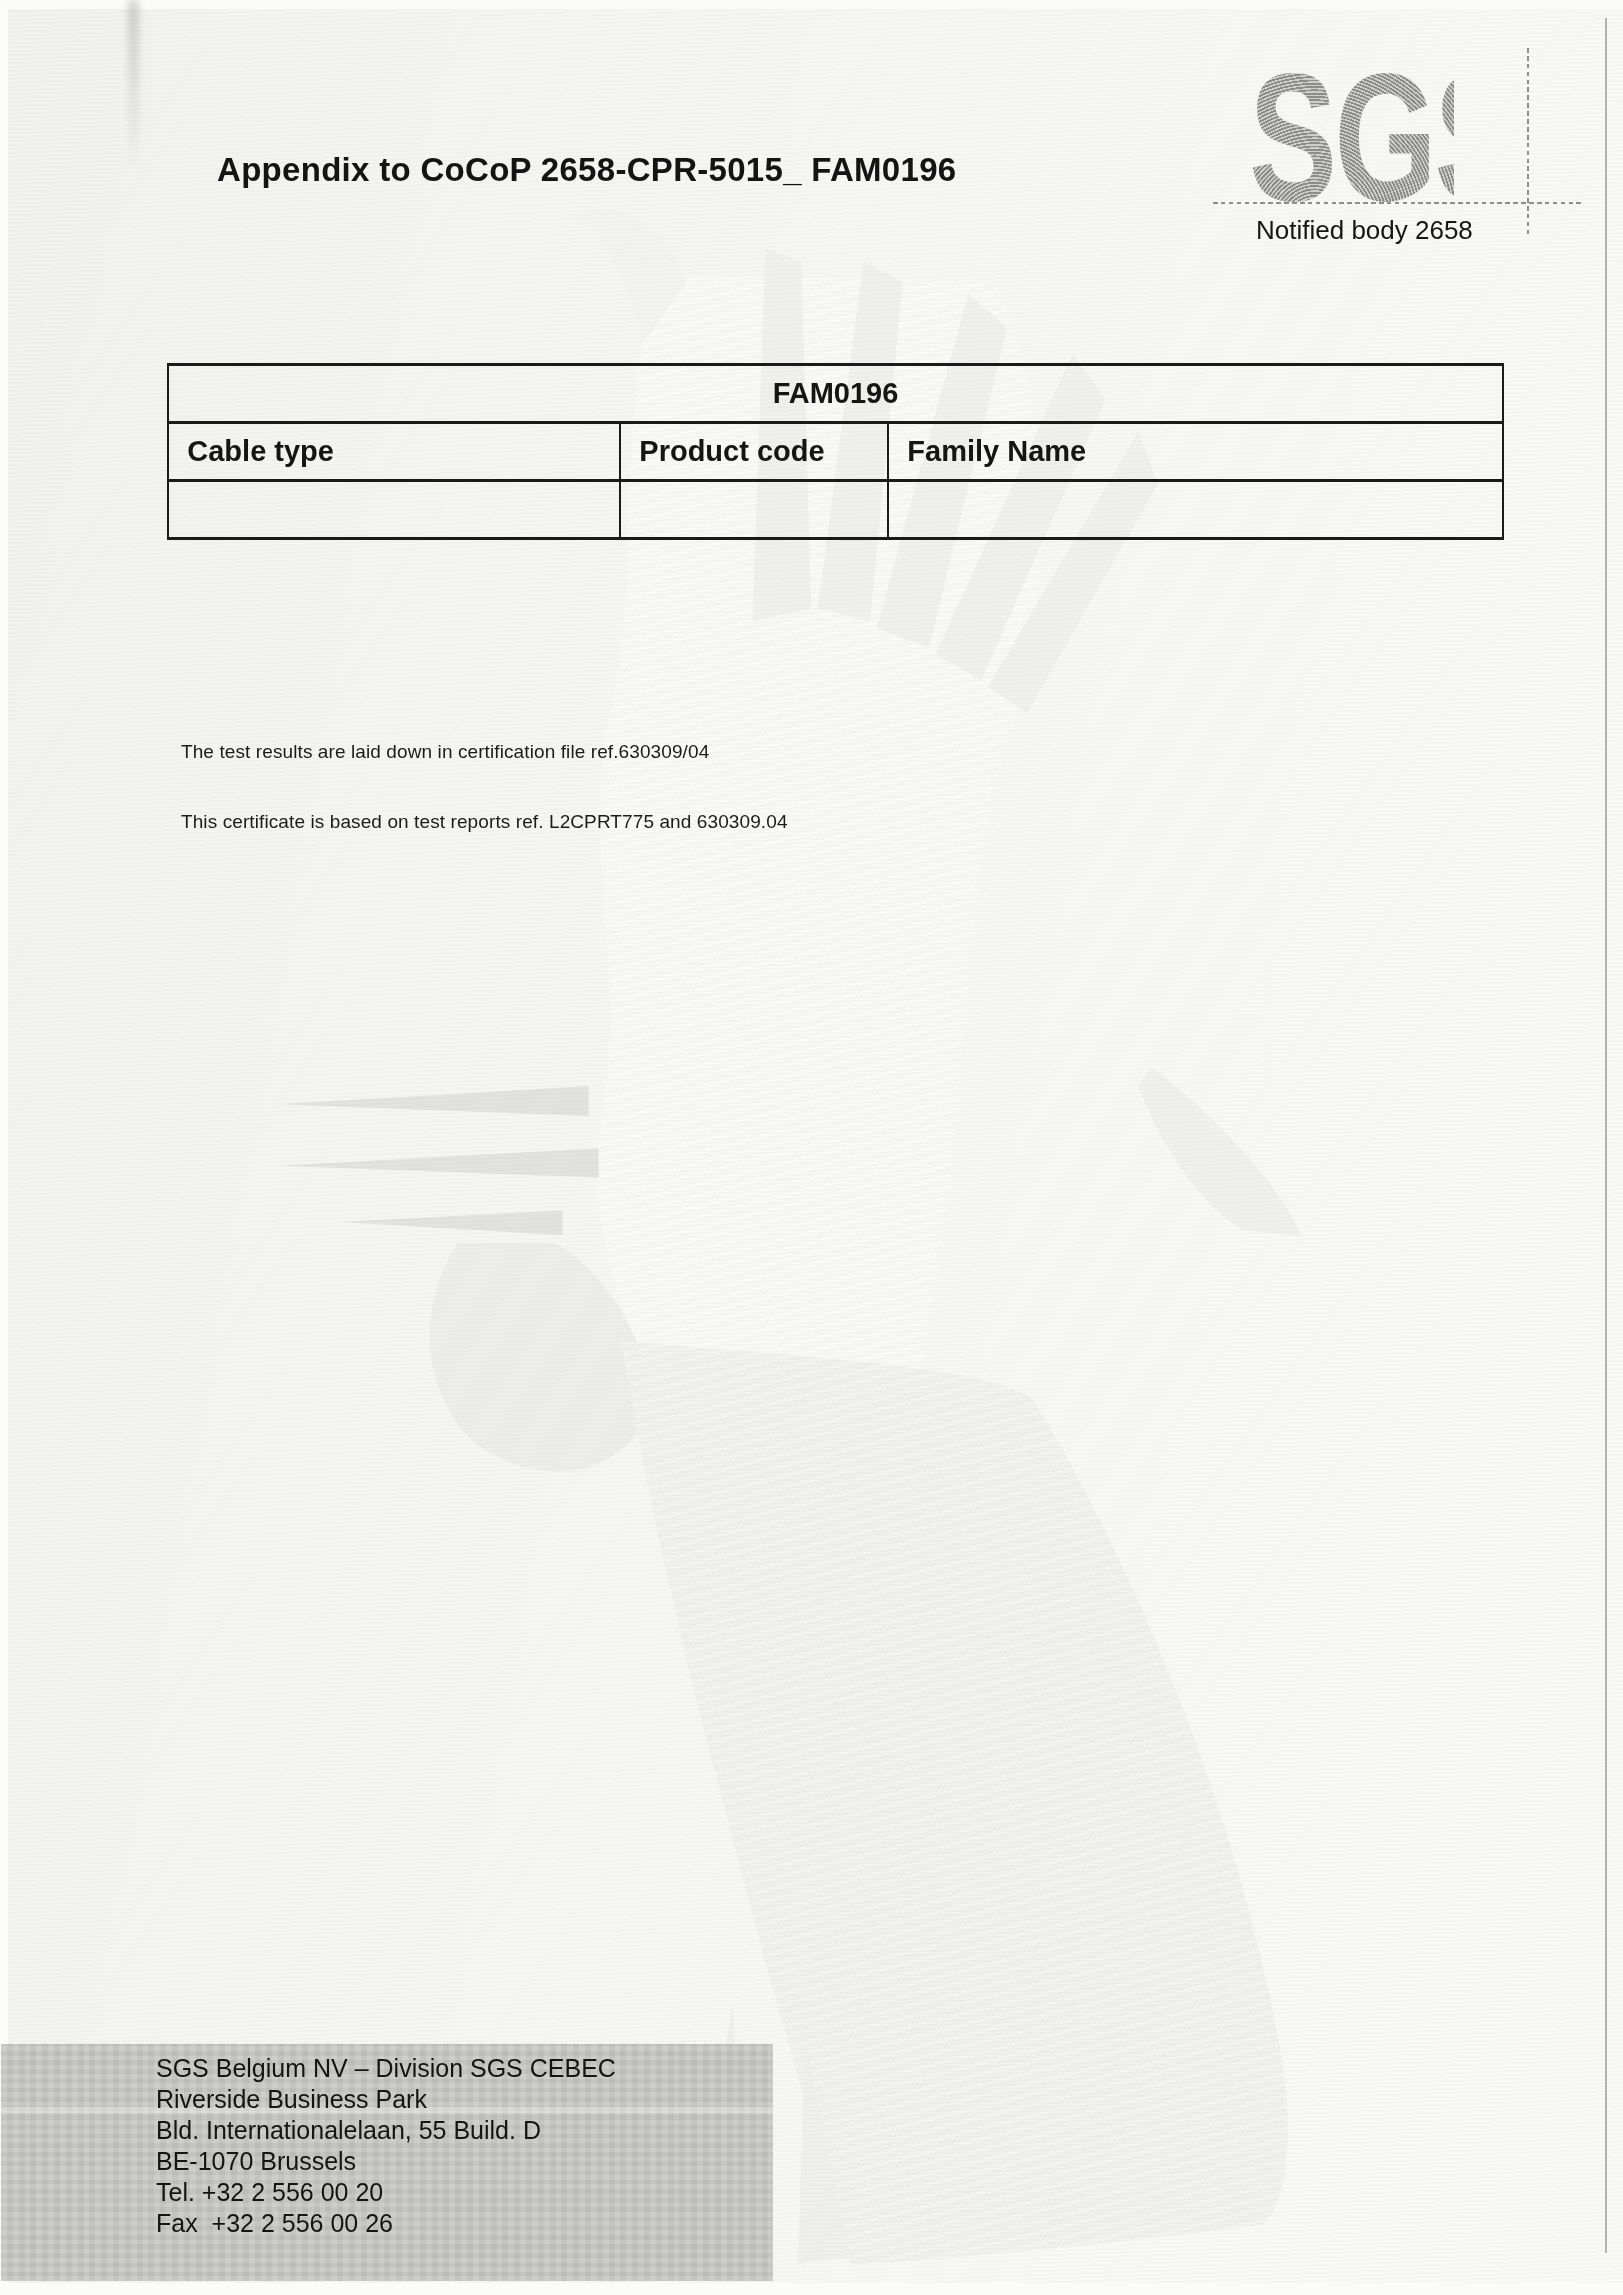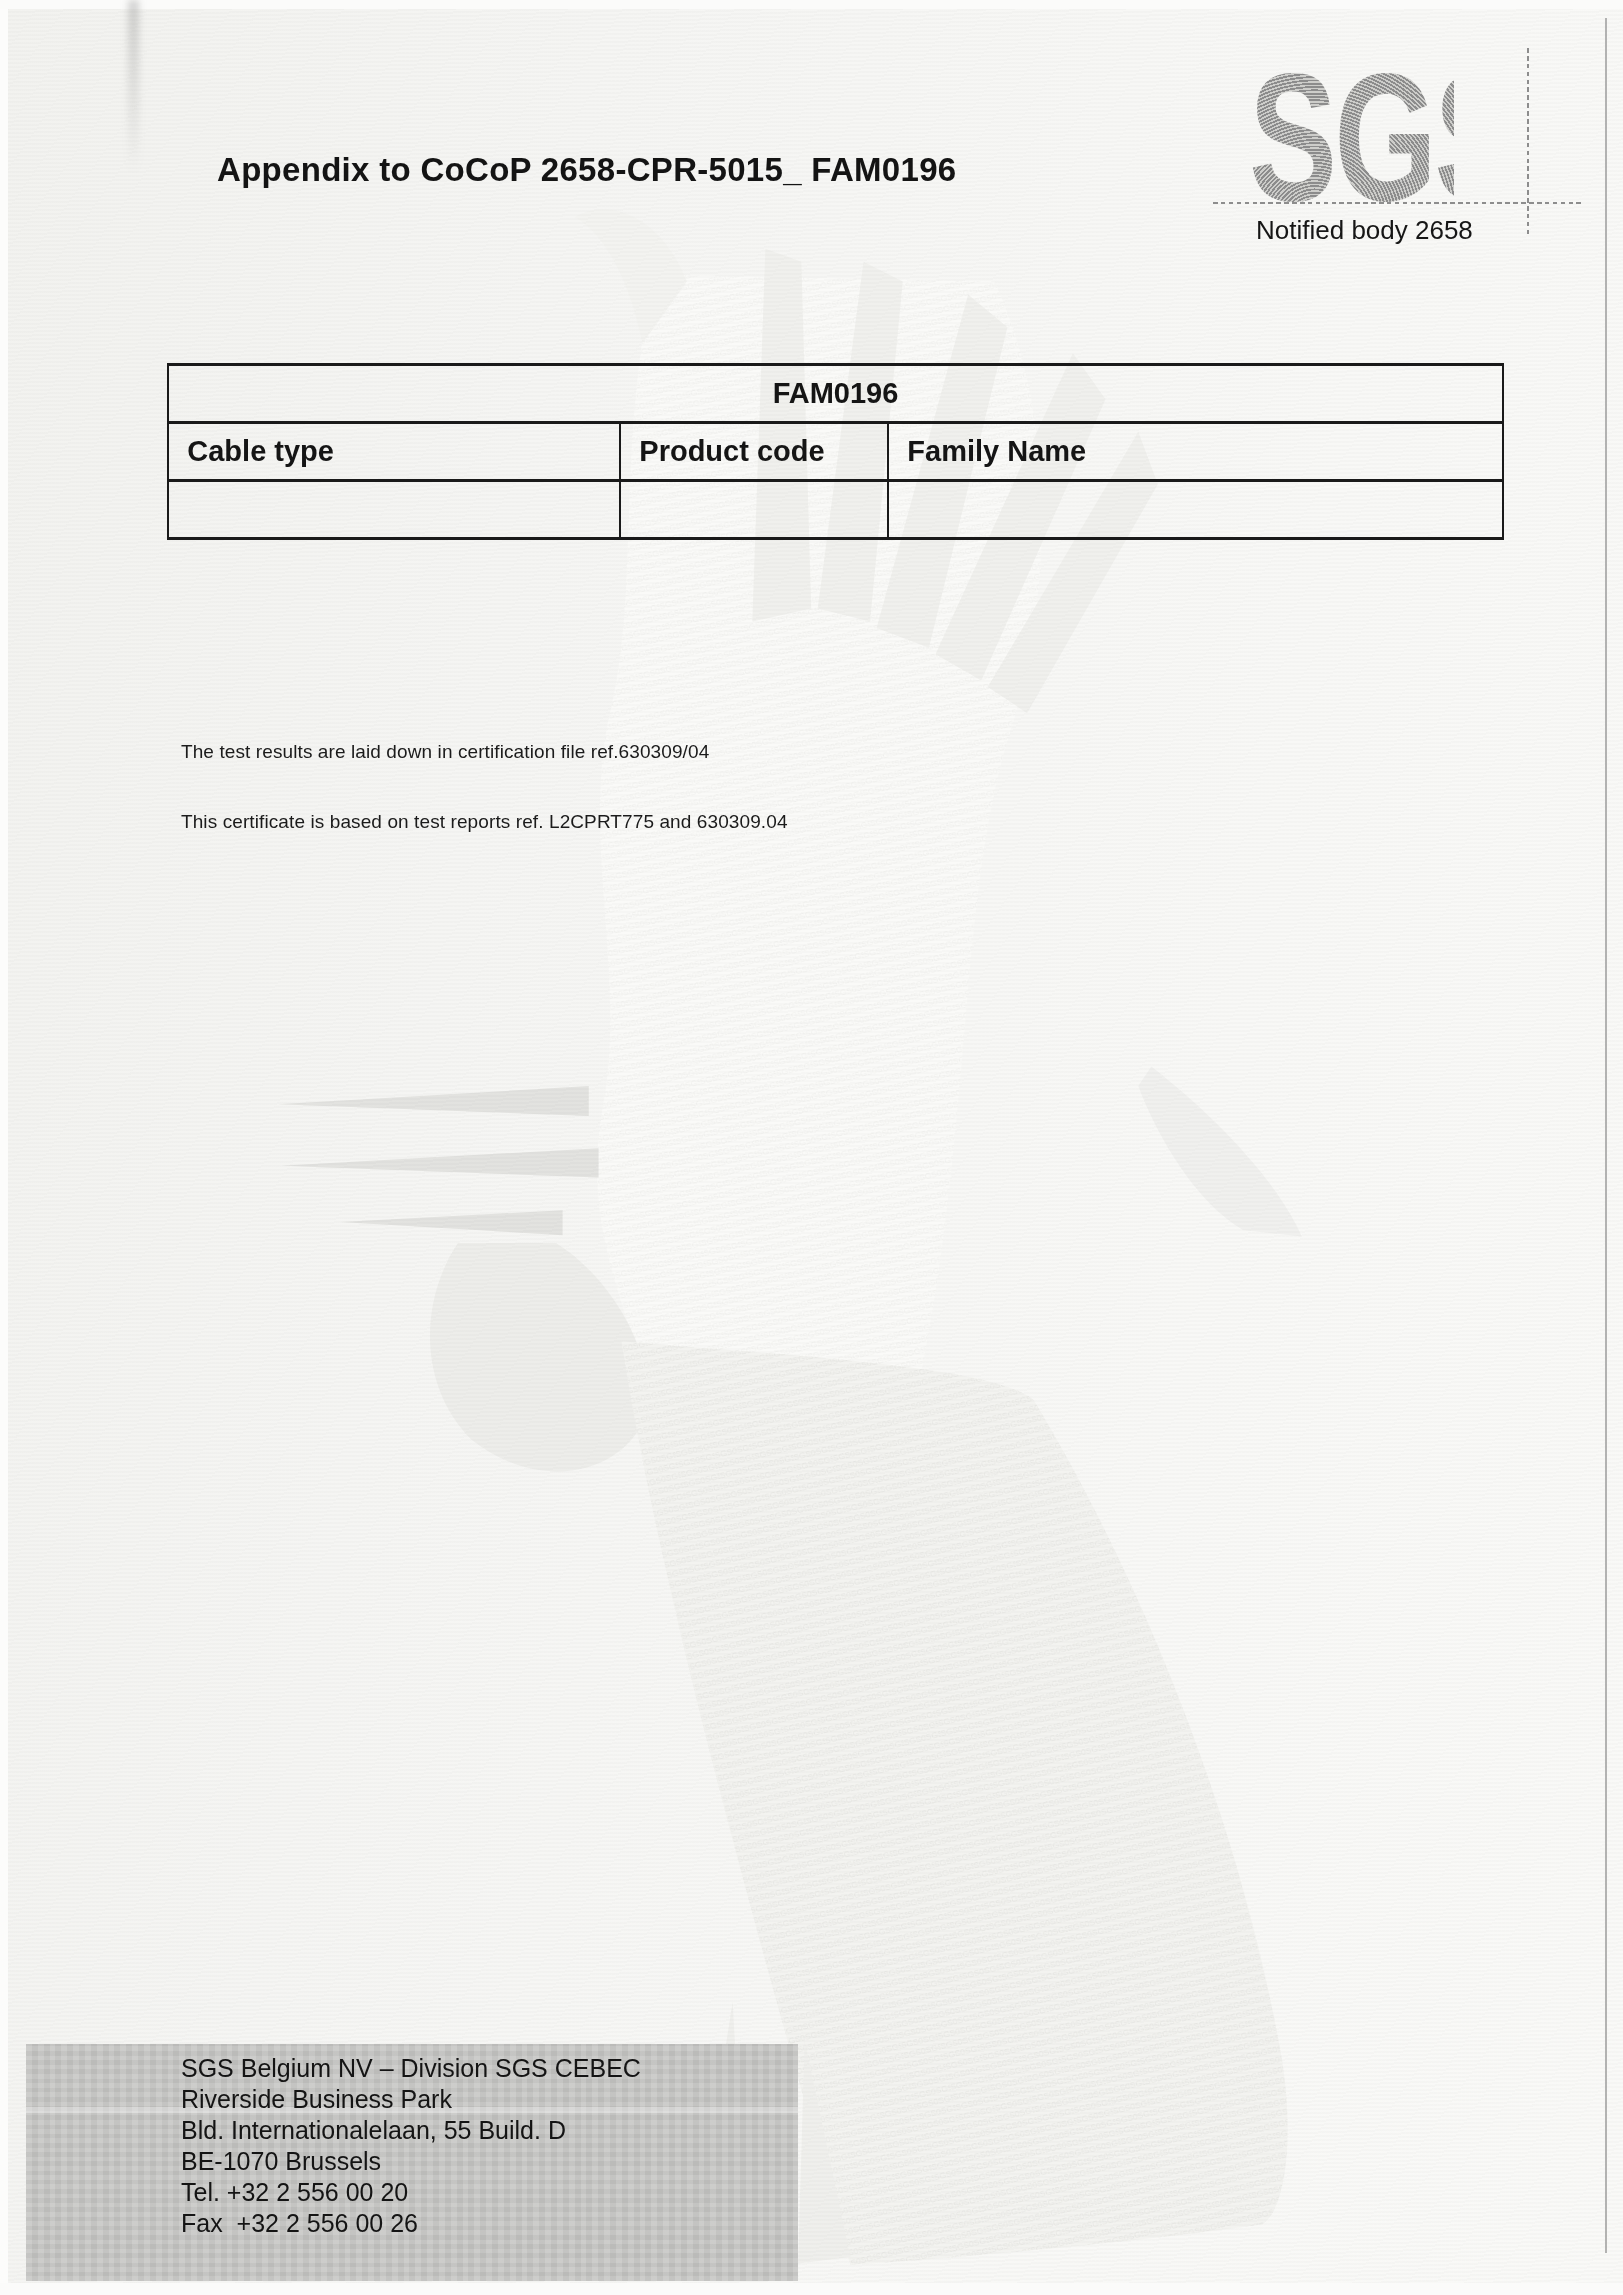--- a/index.html
+++ b/index.html
@@ -76,21 +76,21 @@
   .family-table .t-row td{height:54px;font-weight:normal;}
   .family-table .t-empty td{height:55px;}
 
   
   .body-line{position:absolute;left:169px;margin:12px;font-size:19px;color:#1b1b1b;letter-spacing:0.1px;}
   .p1{top:729px;}
   .p2{top:799px;}
 
   
   .footer{
-    position:absolute;left:26px;top:2044px;width:772px;height:237px;
+    position:absolute;left:1px;top:2044px;width:772px;height:237px;
     background:#c7c7c5;
   }
   .footer::before{
     content:"";position:absolute;inset:0;
     background:repeating-linear-gradient(90deg,rgba(255,255,255,.06) 0 5.9px,rgba(0,0,0,.03) 5.9px 11.8px),
                repeating-linear-gradient(0deg,rgba(255,255,255,.05) 0 4.6px,rgba(0,0,0,.03) 4.6px 9.2px);
   }
   .footer::after{
     content:"";position:absolute;left:0;top:63px;width:100%;height:5.9px;
     background:rgba(255,255,255,.35);

